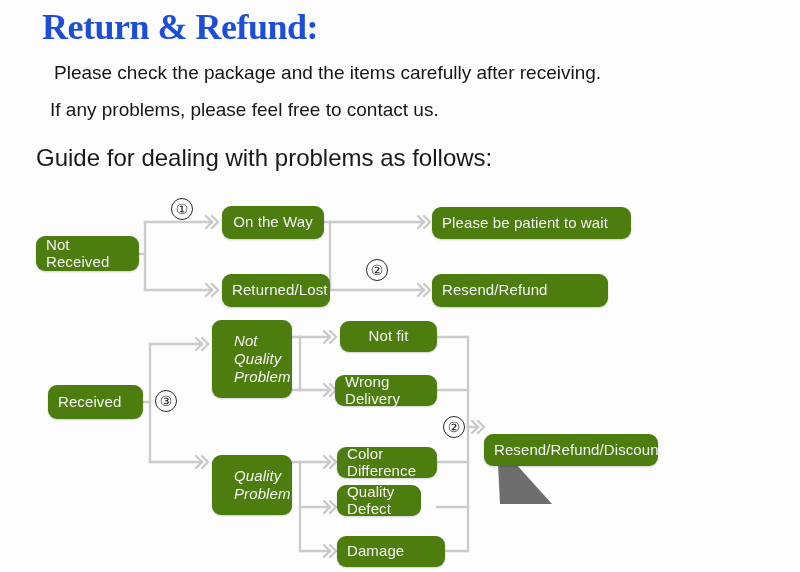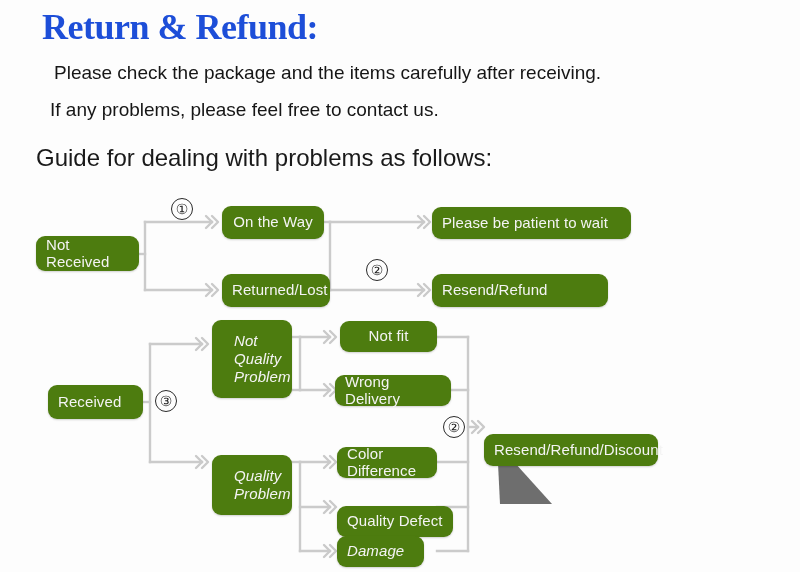--- a/index.html
+++ b/index.html
@@ -233,27 +233,27 @@
 
     <div class="node multiline" style="left:212px; top:320px; width:80px; height:78px; white-space:pre-line;">Not
 Quality
 Problem</div>
 
     <div class="node multiline" style="left:212px; top:455px; width:80px; height:60px; white-space:pre-line;">Quality
 Problem</div>
 
     <div class="node" style="left:340px; top:321px; width:97px; height:31px;">Not fit</div>
 
-    <div class="node left-align" style="left:335px; top:375px; width:116px; height:31px;">Wrong Delivery</div>
+    <div class="node left-align" style="left:335px; top:375px; width:102px; height:31px;">Wrong Delivery</div>
 
     <div class="node left-align" style="left:337px; top:447px; width:100px; height:31px;">Color Difference</div>
 
-    <div class="node left-align" style="left:337px; top:506px; width:116px; height:31px;">Quality Defect</div>
-
-    <div class="node left-align" style="left:337px; top:536px; width:87px; height:31px;font-style:italic;">Damage</div>
+    <div class="node left-align" style="left:337px; top:485px; width:84px; height:31px;">Quality Defect</div>
+
+    <div class="node left-align" style="left:337px; top:536px; width:108px; height:31px;">Damage</div>
 
     <div class="node left-align" style="left:484px; top:390px; width:174px; height:32px;margin-top:44px;">Resend/Refund/Discount</div>
 
     <div class="marker" style="left:171px; top:198px;">①</div>
 
     <div class="marker" style="left:366px; top:259px;">②</div>
 
     <div class="marker" style="left:155px; top:390px;">③</div>
 
     <div class="marker" style="left:443px; top:416px;">②</div>

